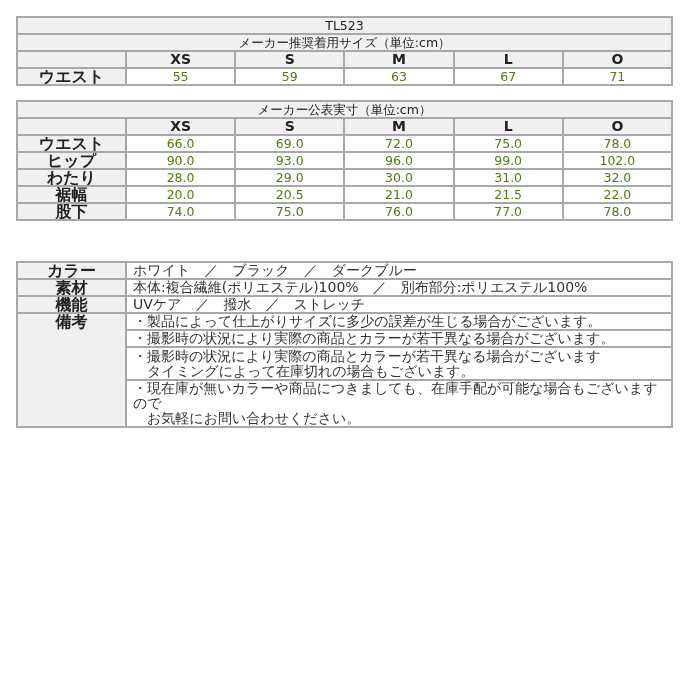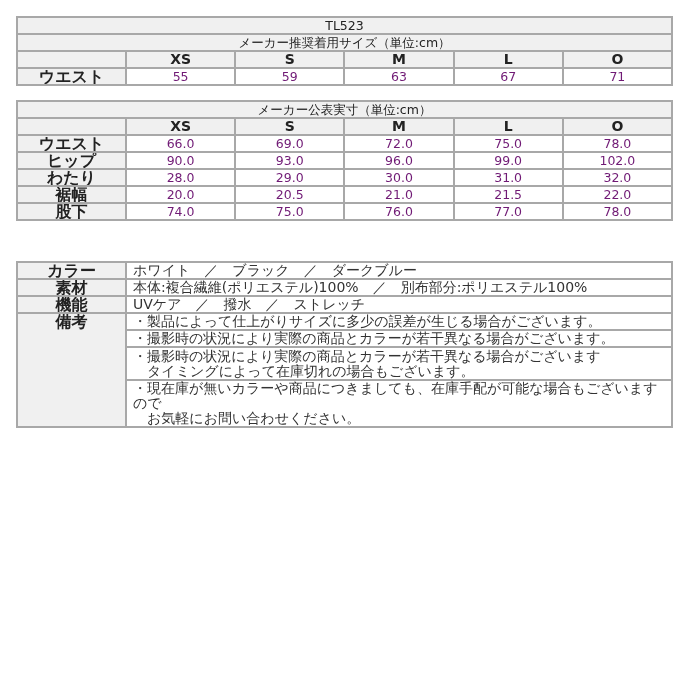--- a/index.html
+++ b/index.html
@@ -5,21 +5,21 @@
   html, body { margin: 0; padding: 0; background: #ffffff; }
   body { width: 690px; height: 690px; position: relative; overflow: hidden;
          font-family: "DejaVu Sans", sans-serif; color: #222; }
   table { position: absolute; left: 16px; width: 657px; border-collapse: collapse;
           table-layout: fixed; border: 2px solid #7f1d1d; }
   td { border: 2px solid #a8a8a8; padding: 0; height: 15px; line-height: 15px;
        font-size: 12.5px; text-align: center; white-space: nowrap; overflow: hidden; }
   .hd { background: #f0f0f0; }
   .bold { font-weight: normal; }
   .lbl { background: #f0f0f0; font-weight: bold; font-size: 16px; }
-  .val { background: #ffffff; color: #701a75; font-weight: normal; }
+  .val { background: #ffffff; color: #4d7c0f; font-weight: normal; }
   .sz { font-weight: bold; font-size: 14px; }
   #t1 { top: 16px; }
   #t2 { top: 100px; }
   #t3 { top: 261px; }
   #t3 td.txt { text-align: left; padding-left: 6px; font-size: 14px; color: #333; }
   #t3 td.two { height: 31px; line-height: 15px; white-space: normal; }
   #t3 td.note-label { vertical-align: top; }
 </style>
 </head>
 <body>

